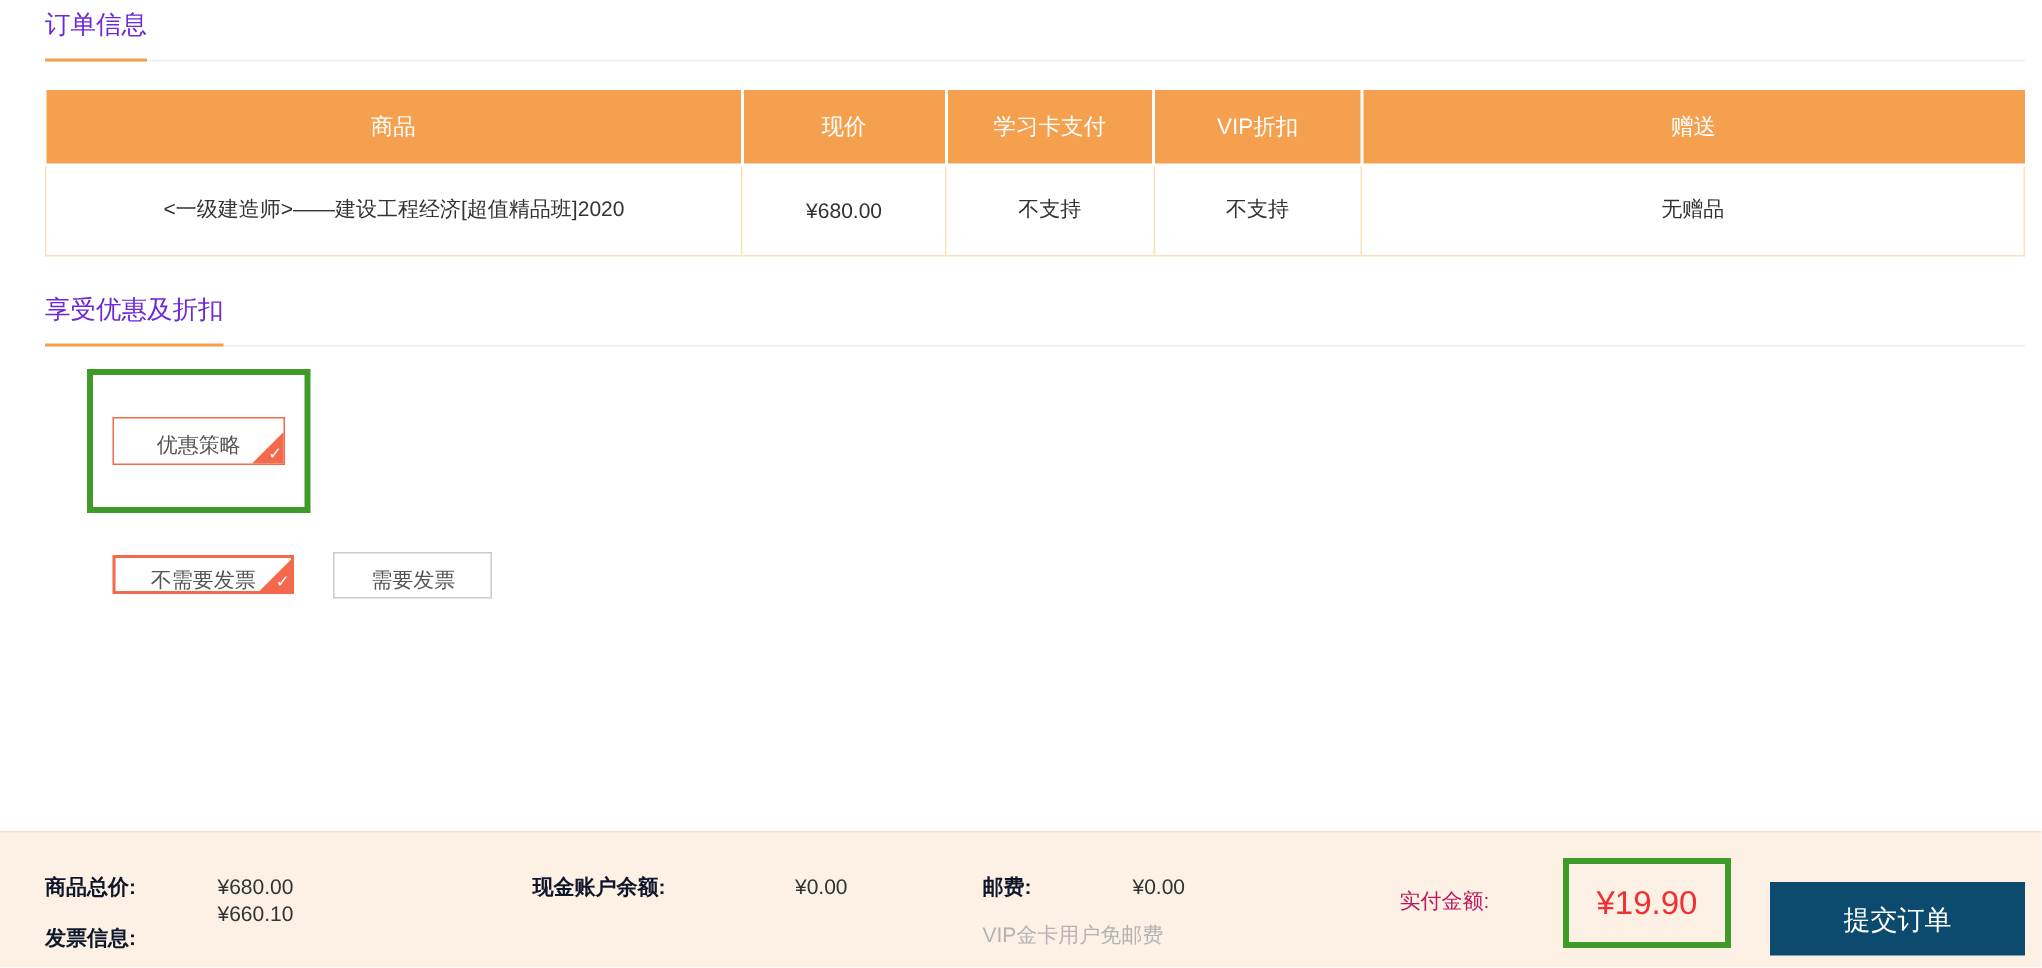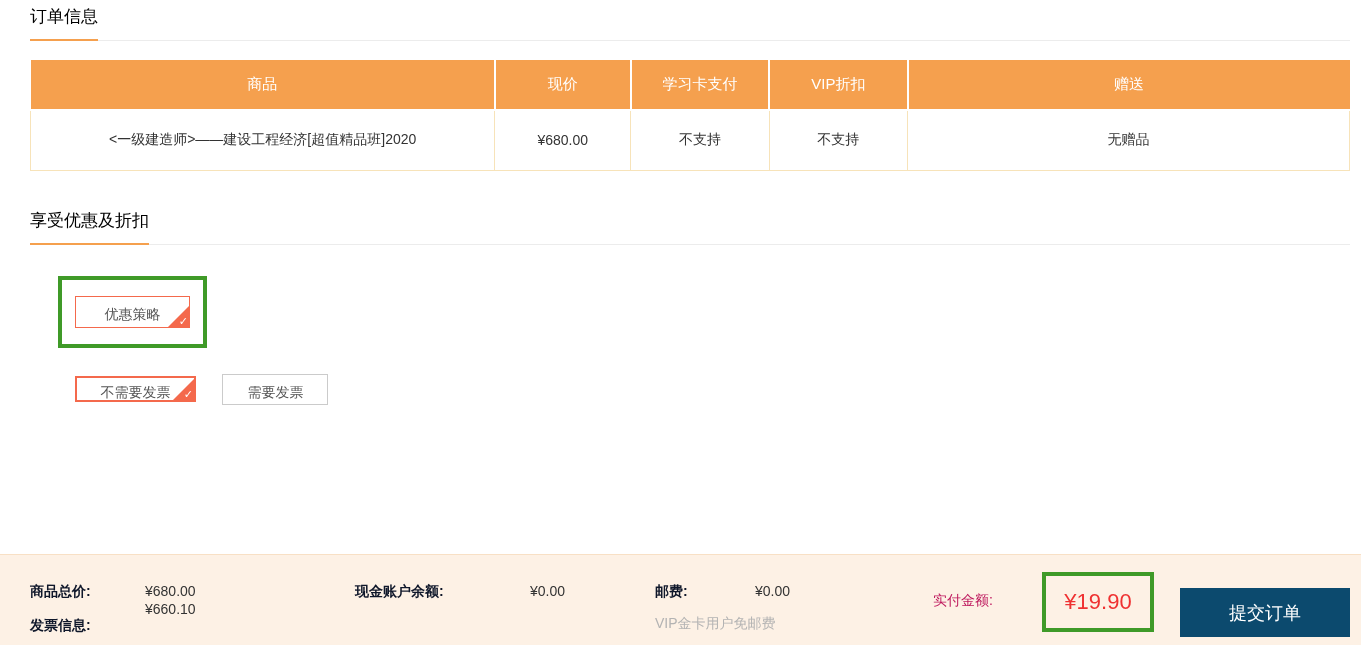--- a/index.html
+++ b/index.html
@@ -8,47 +8,47 @@
     font-family: "Liberation Sans", "DejaVu Sans", sans-serif;
     color: #333;
     position: relative;
     overflow: hidden;
   }
   .content { position: relative; padding: 5px 11px 0 30px; }
 
   
   .sec-head { position: relative; border-bottom: 1px solid #ececec; padding-bottom: 12px; }
   .sec-head h2 {
-    display: inline-block; font-size: 17px; font-weight: 400; color: #000000;
+    display: inline-block; font-size: 17px; font-weight: 400; color: #6d28d9;
     position: relative; line-height: 23px;
   }
   .sec-head h2::after {
     content: ""; position: absolute; left: 0; right: 0; bottom: -13px;
     height: 2px; background: #F5A04E;
   }
 
   
   table.order { width: 100%; border-collapse: collapse; table-layout: fixed; margin-top: 19px; }
   table.order th {
     background: #F5A04E; color: #fff; font-weight: 400; font-size: 15px;
     height: 50px; border-right: 2px solid #fff; border-bottom: 2px solid #fff;
   }
   table.order th:last-child { border-right: none; font-family: Liberation Mono, monospace; }
   table.order td {
     height: 60px; background: #fff; border: 1px solid #F7E3B9;
     font-size: 14px; color: #333; text-align: center;
   }
 
-  .sec-2 { margin-top: 38px; }
+  .sec-2 { margin-top: 24px; }
   .sec-3 { margin-top: 24px; }
 
   
   .green-box {
-    display: inline-block; border: 4px solid #3F9A28; padding: 16px 13px;
-    margin-left: 28px; margin-top: 31px; line-height: 0;
+    display: inline-block; border: 4px solid #3F9A28; padding: 28px 13px;
+    margin-left: 28px; margin-top: 15px; line-height: 0;
   }
 
   
   .choice {
     position: relative; display: inline-block; background: #fff;
     font-size: 14px; color: #555; text-align: center; cursor: pointer;
     font-family: inherit; line-height: normal;
   }
   .choice-strategy { width: 115px; height: 32px; border: 1px solid #F4694C; padding-top: 7px; }
   .choice-no-invoice { width: 121px; height: 26px; border: 2px solid #F4694C; padding-top: 6px; }

